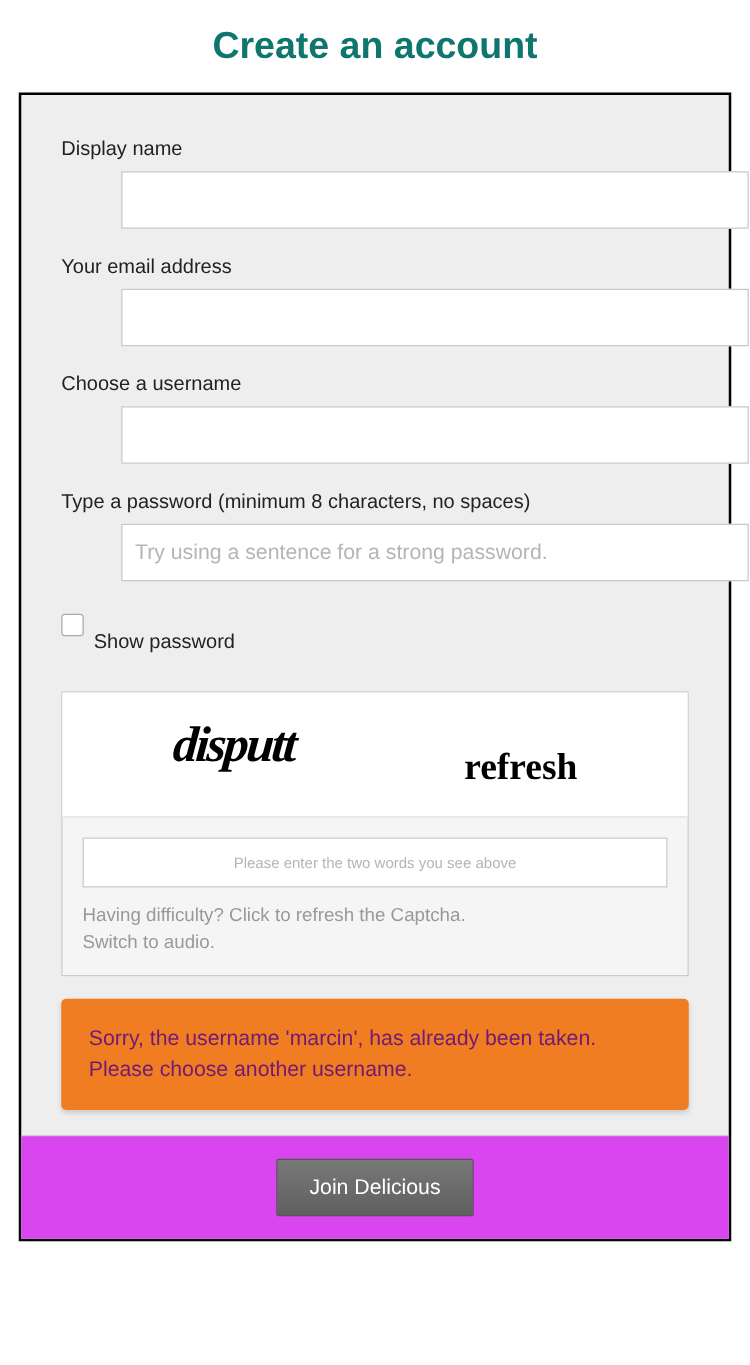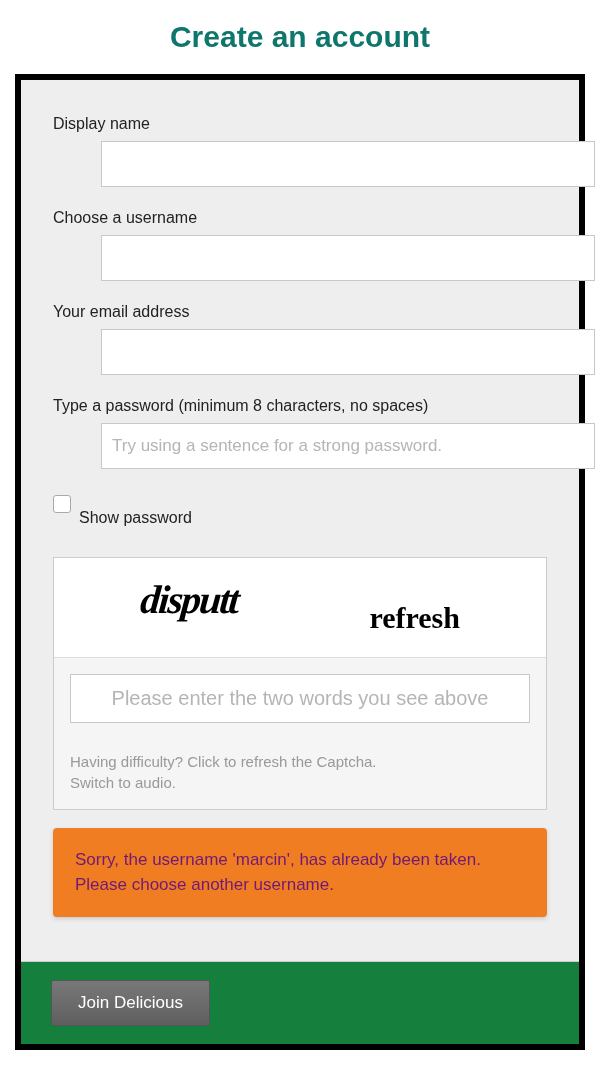--- a/index.html
+++ b/index.html
@@ -14,21 +14,21 @@
       padding: 20px 15px;
     }
     .page-title {
       font-size: 30px;
       font-weight: bold;
       text-align: center;
       color: #0f766e;
       margin-bottom: 20px;
     }
     .form-container {
-      border: 6px solid #000000;
+      border: 2px solid #000000;
       background: #eeeeee;
     }
     .form-body {
       padding: 35px 32px 20px 32px;
     }
     .form-field {
       margin-bottom: 22px;
     }
     .field-label {
       display: block;
@@ -99,54 +99,53 @@
       font-weight: bold;
       color: #000;
       transform: translateY(10px);
     }
     .captcha-input-section {
       padding: 16px;
     }
     .captcha-input {
       width: 100%;
       padding: 12px 10px;
-      font-size: 20px;
+      font-size: 12px;
       border: 1px solid #c8c8c8;
       background: #ffffff;
       color: #333;
       text-align: center;
     }
     .captcha-input::placeholder {
       color: #b5b5b5;
     }
     .captcha-help {
       font-size: 15px;
       color: #999;
-      margin-top: 28px;
+      margin-top: 12px;
       line-height: 1.4;
     }
     .captcha-help-link {
       cursor: pointer;
     }
     .error-box {
       background: #f07d22;
       color: #701a75;
       padding: 20px 22px;
       font-size: 17px;
       line-height: 1.45;
       border-radius: 4px;
       box-shadow: 0 2px 4px rgba(0,0,0,0.15);
     }
     .form-footer {
-      background: #15803d;
+      background: #d946ef;
       padding: 18px 30px;
       border-top: 1px solid #ccc;
       display: flex;
-      justify-content: flex-start;
-      margin-top: 24px;
+      justify-content: center;
     }
     .submit-button {
       background: linear-gradient(to bottom, #787878, #5f5f5f);
       color: #ffffff;
       border: 1px solid #555;
       padding: 12px 26px;
       font-size: 17px;
       cursor: pointer;
       border-radius: 2px;
     }
@@ -158,26 +157,26 @@
 
 <div class="form-container">
   <div class="form-body">
 
     <div class="form-field">
       <label class="field-label">Display name</label>
       <input type="text" class="text-input" value="" style="">
     </div>
 
     <div class="form-field">
+      <label class="field-label">Your email address</label>
+      <input type="text" class="text-input" value="" style="">
+    </div>
+
+    <div class="form-field">
       <label class="field-label">Choose a username</label>
-      <input type="text" class="text-input" value="" style="">
-    </div>
-
-    <div class="form-field">
-      <label class="field-label">Your email address</label>
       <input type="text" class="text-input" value="" style="">
     </div>
 
     <div class="form-field">
       <label class="field-label">Type a password (minimum 8 characters, no spaces)</label>
       <input type="text" class="text-input" placeholder="Try using a sentence for a strong password." style="">
     </div>
 
     <div class="checkbox-row">
       <input type="checkbox" style="">

